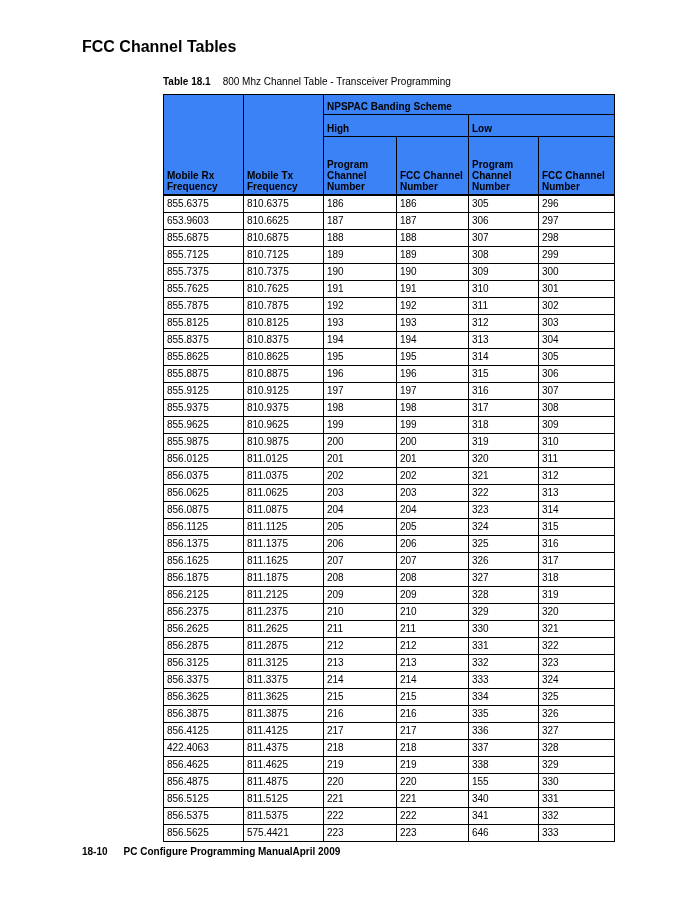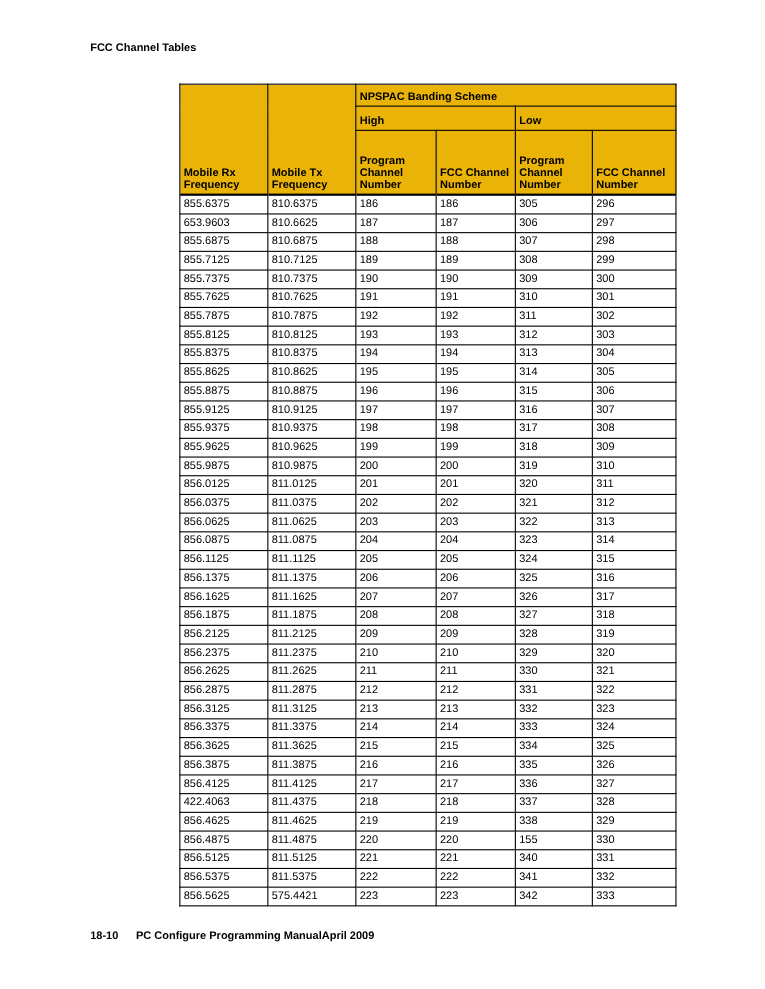--- a/index.html
+++ b/index.html
@@ -10,21 +10,21 @@
     height: 899px;
     background: #ffffff;
     font-family: "Liberation Sans", sans-serif;
     color: #000000;
     overflow: hidden;
   }
   .doc-header {
     position: absolute;
     left: 82px;
     top: 38px;
-    font-size: 10px;
+    font-size: 16px;
     font-weight: bold;
   }
   .table-block {
     position: absolute;
     left: 163px;
     top: 76px;
     width: 451px;
   }
   .caption {
     font-size: 10px;
@@ -40,21 +40,21 @@
     table-layout: fixed;
   }
   table.channel-table th,
   table.channel-table td {
     font-size: 10px;
     text-align: left;
     vertical-align: bottom;
     padding: 1px 2px 2px 3px;
   }
   thead th {
-    background: #eab308;
+    background: #3b82f6;
     border: 1px solid #000000;
     font-weight: bold;
     line-height: 11px;
   }
   th.group-head { height: 20px; vertical-align: middle; font-size: 10.5px; }
   th.sub-head   { height: 22px; vertical-align: middle; }
   th.col-head   { height: 58px; vertical-align: bottom; }
   th.freq-head  { vertical-align: bottom; }
   thead tr.col-row th, thead th.thick-bottom { border-bottom: 2px solid #000000; }
   tbody td {
@@ -79,20 +79,23 @@
 </style>
 </head>
 <body>
 
 <div class="page">
 
   <div class="doc-header">FCC Channel Tables</div>
 
   <div class="table-block">
 
+    <div class="caption">
+      <span class="cap-label">Table 18.1</span><span class="cap-title">800 Mhz Channel Table  -  Transceiver Programming</span>
+    </div>
 
     <table class="channel-table">
       <colgroup>
         <col style="width:80px">
         <col style="width:80px">
         <col style="width:73px">
         <col style="width:72px">
         <col style="width:70px">
         <col style="width:76px">
       </colgroup>
@@ -408,21 +411,21 @@
             <td>222</td>
             <td>222</td>
             <td>341</td>
             <td>332</td>
           </tr>
           <tr>
             <td>856.5625</td>
             <td>575.4421</td>
             <td>223</td>
             <td>223</td>
-            <td>342</td>
+            <td>646</td>
             <td>333</td>
           </tr>
         </tbody>
     </table>
   </div>
 
   <div class="footer">
     <div>
       <span class="page-num">18-10</span><span>PC Configure Programming Manual</span>
     </div>

